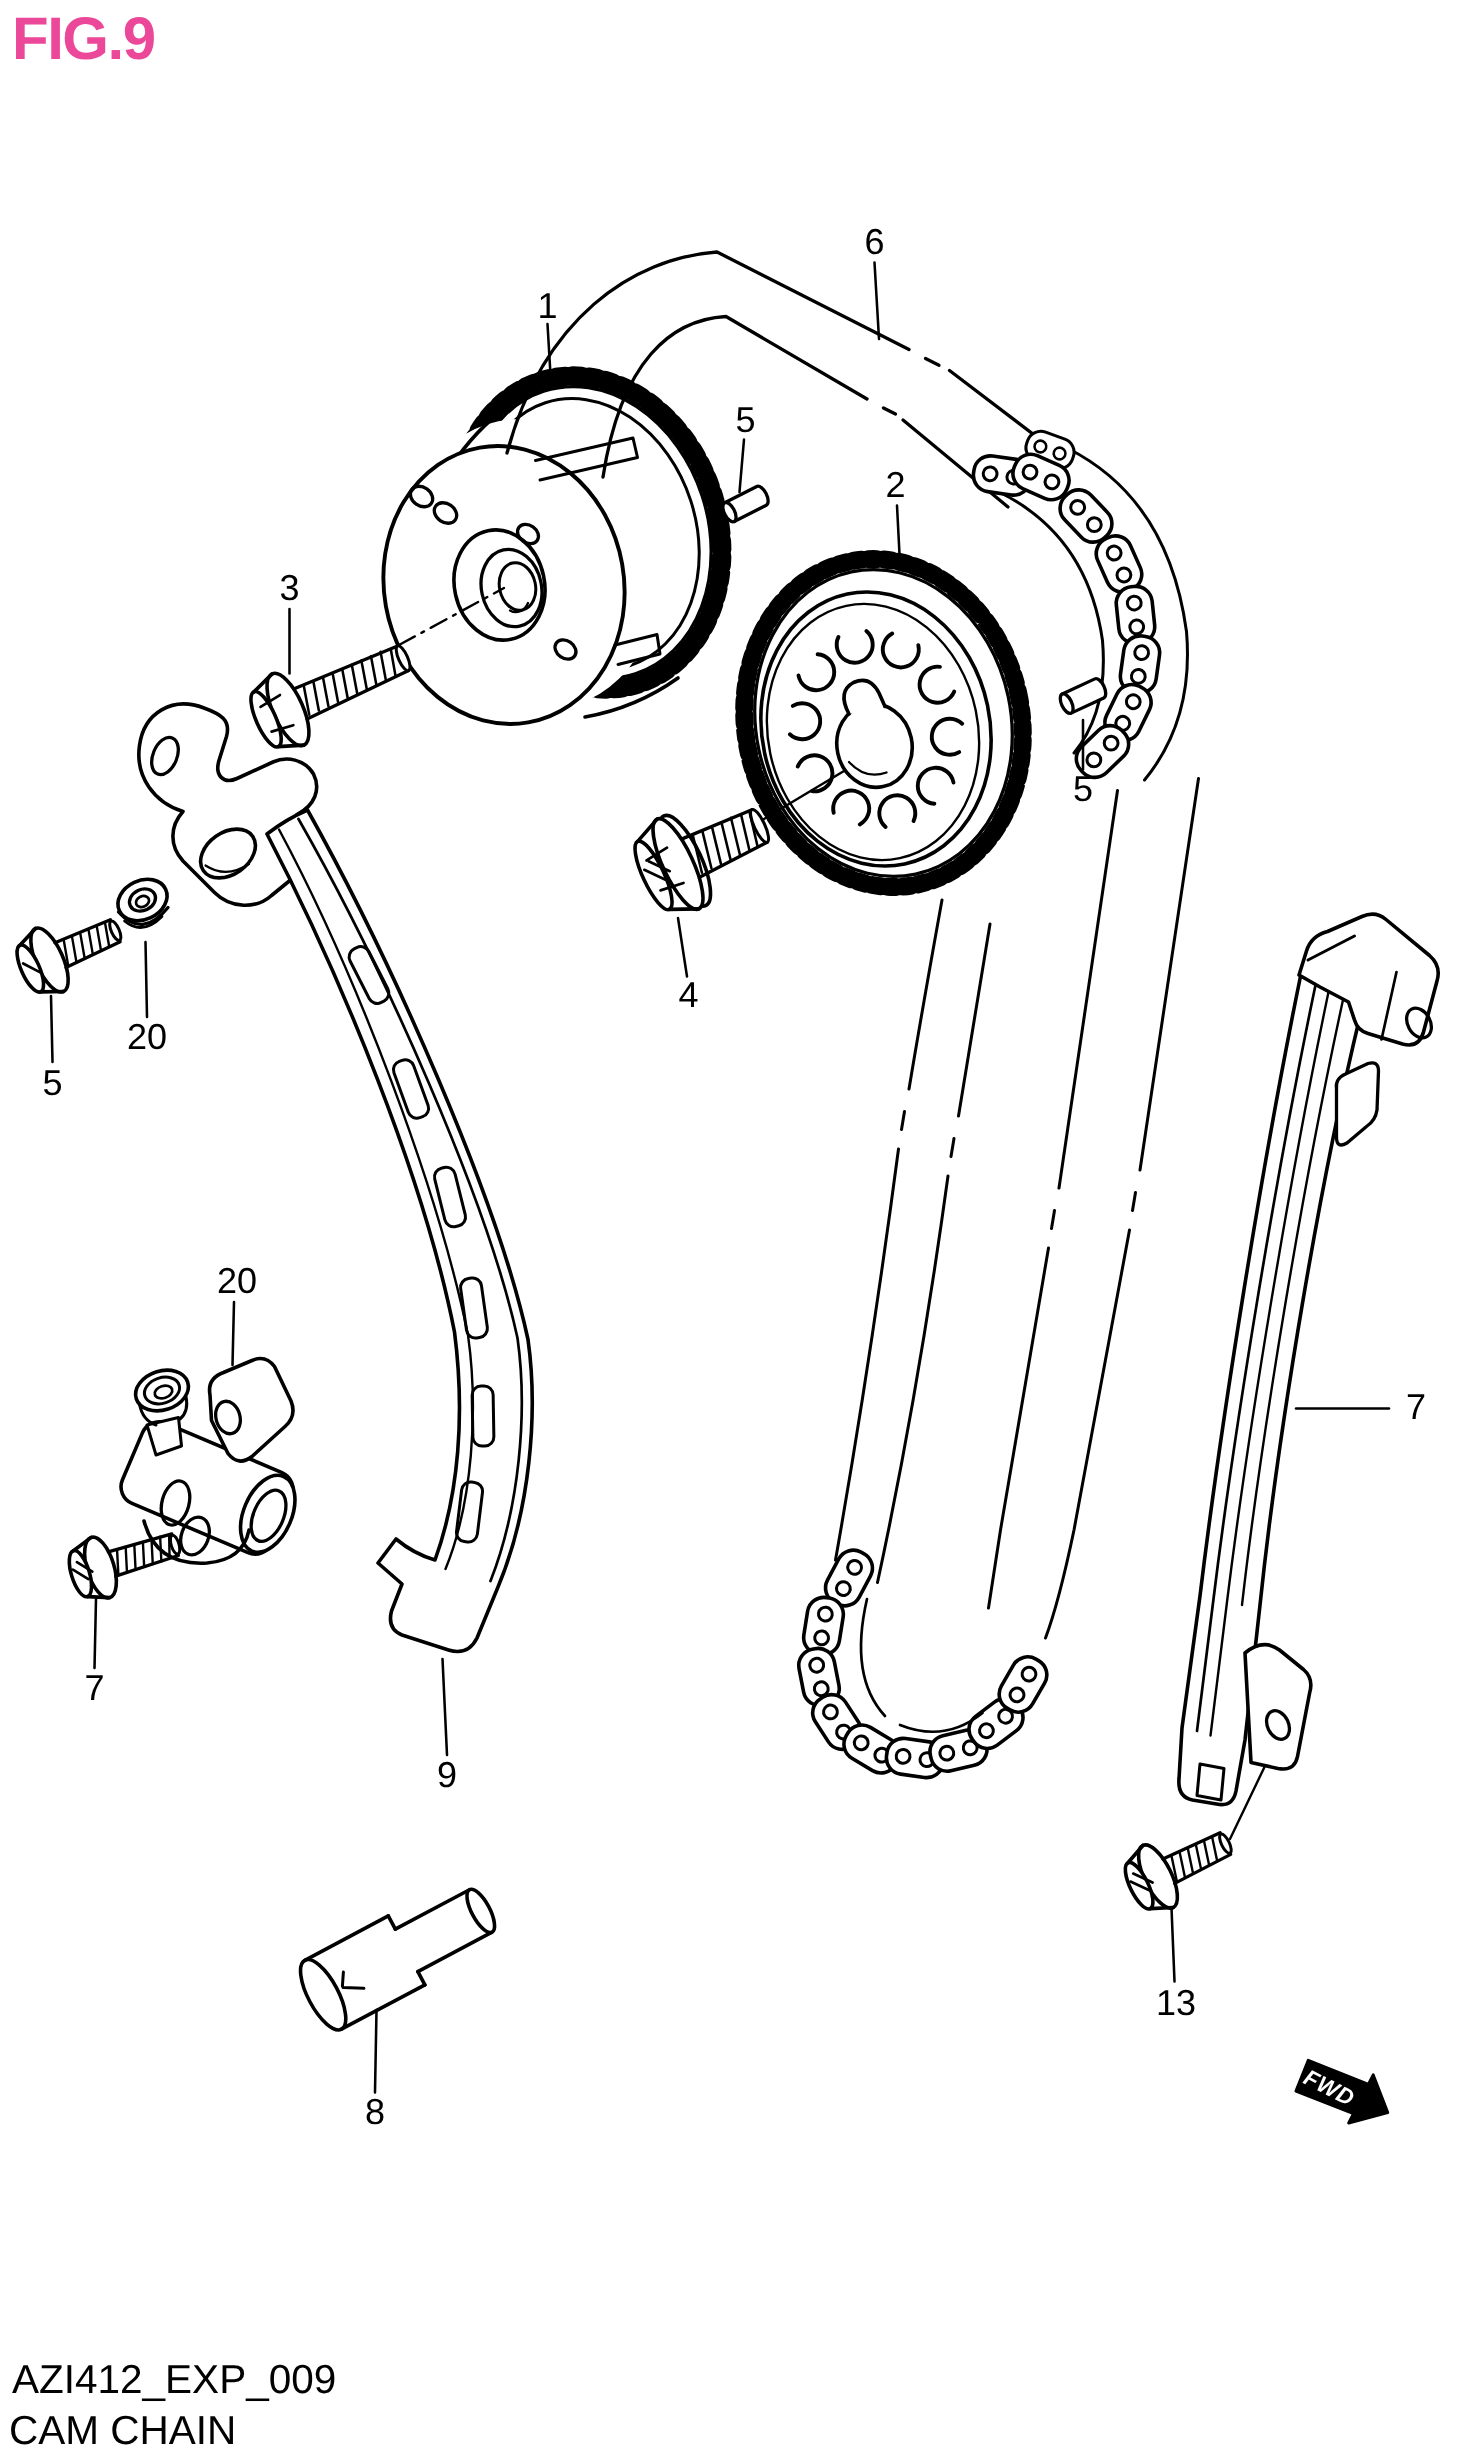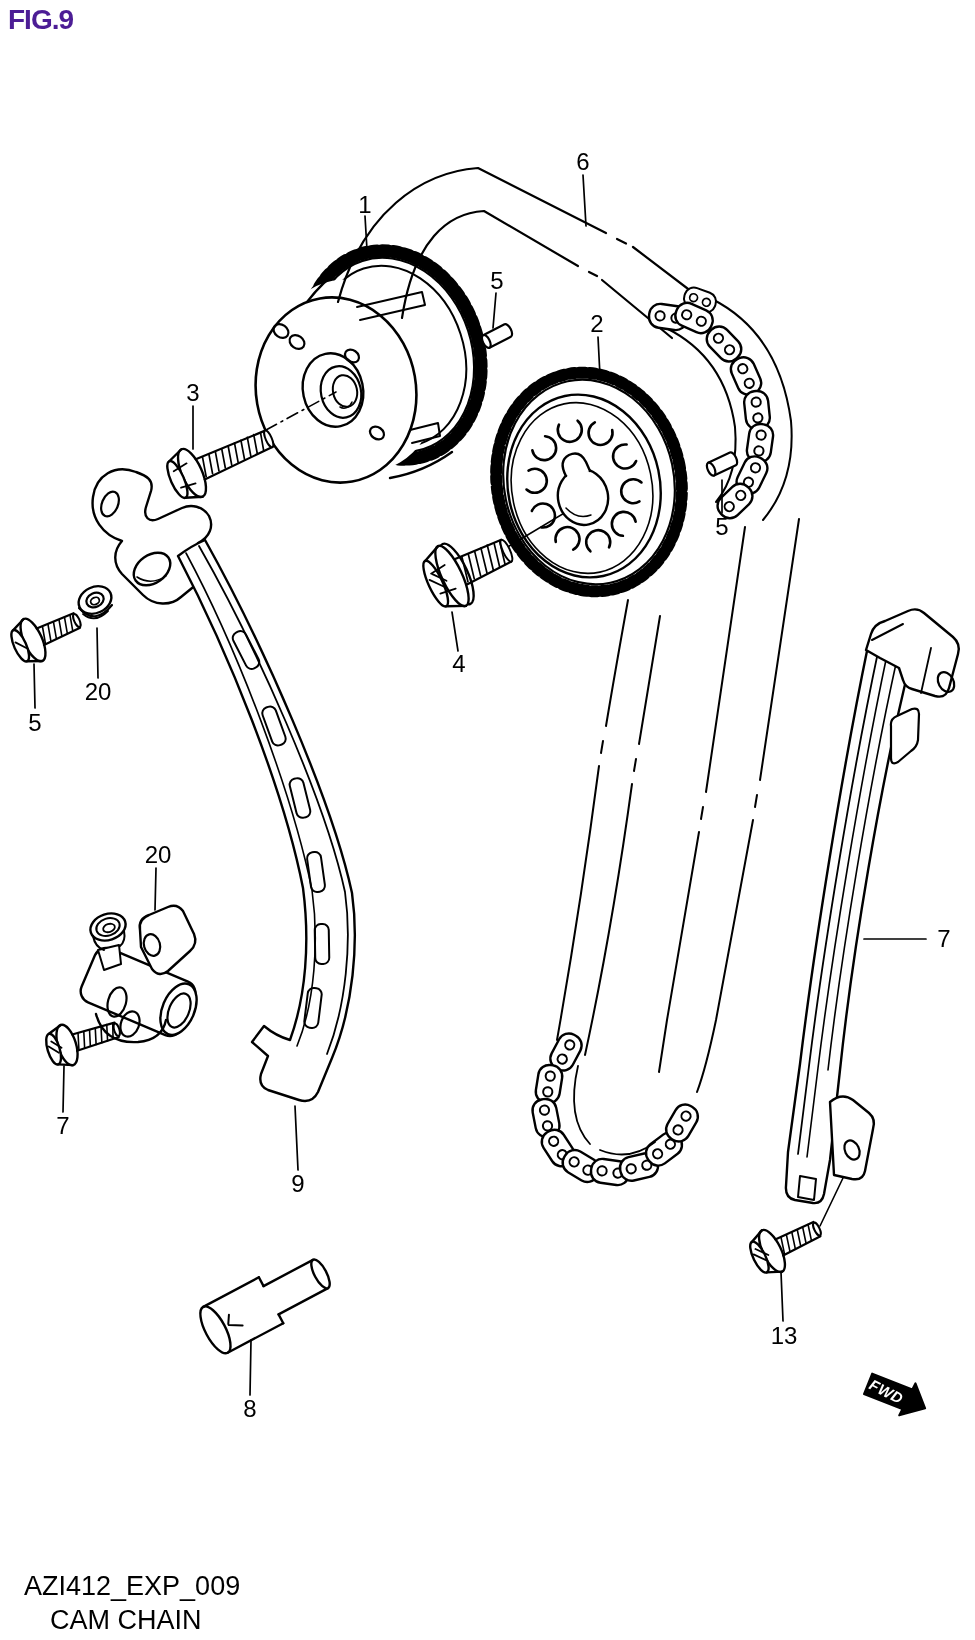--- a/index.html
+++ b/index.html
@@ -1,30 +1,30 @@
 <!DOCTYPE html>
 <html><head>
 <meta charset="utf-8">
 <style>
   html,body{margin:0;padding:0;}
   body{
     width:975px;height:1640px;position:relative;background:#ffffff;
     font-family:"Liberation Sans", sans-serif;color:#000;overflow:hidden;
   }
   .fig-title{
-    position:absolute;left:8px;top:4px;font-size:28px;font-weight:bold;
-    letter-spacing:-1px;color:#4c1d95;
+    position:absolute;left:8px;top:4px;font-size:40px;font-weight:bold;
+    letter-spacing:-1px;color:#ec4899;
   }
   svg.drawing{position:absolute;left:0;top:0;}
   .callout{
     position:absolute;transform:translate(-50%,-50%);
     font-size:24px;color:#000;line-height:1;white-space:nowrap;
   }
-  .doc-code{position:absolute;left:8px;top:1571px;font-size:27px;color:#000;margin-left:16px;}
-  .doc-caption{position:absolute;left:6px;top:1605px;font-size:27px;color:#000;margin-left:44px;}
+  .doc-code{position:absolute;left:8px;top:1571px;font-size:27px;color:#000;}
+  .doc-caption{position:absolute;left:6px;top:1605px;font-size:27px;color:#000;}
 </style>
 </head>
 <body>
 
 <div class="fig-title">FIG.9</div>
 
 <svg class="drawing" width="975" height="1640" viewBox="0 0 975 1640" fill="none" stroke="#000" stroke-linecap="round" stroke-linejoin="round">
 
   <defs>
     <g id="clink">

